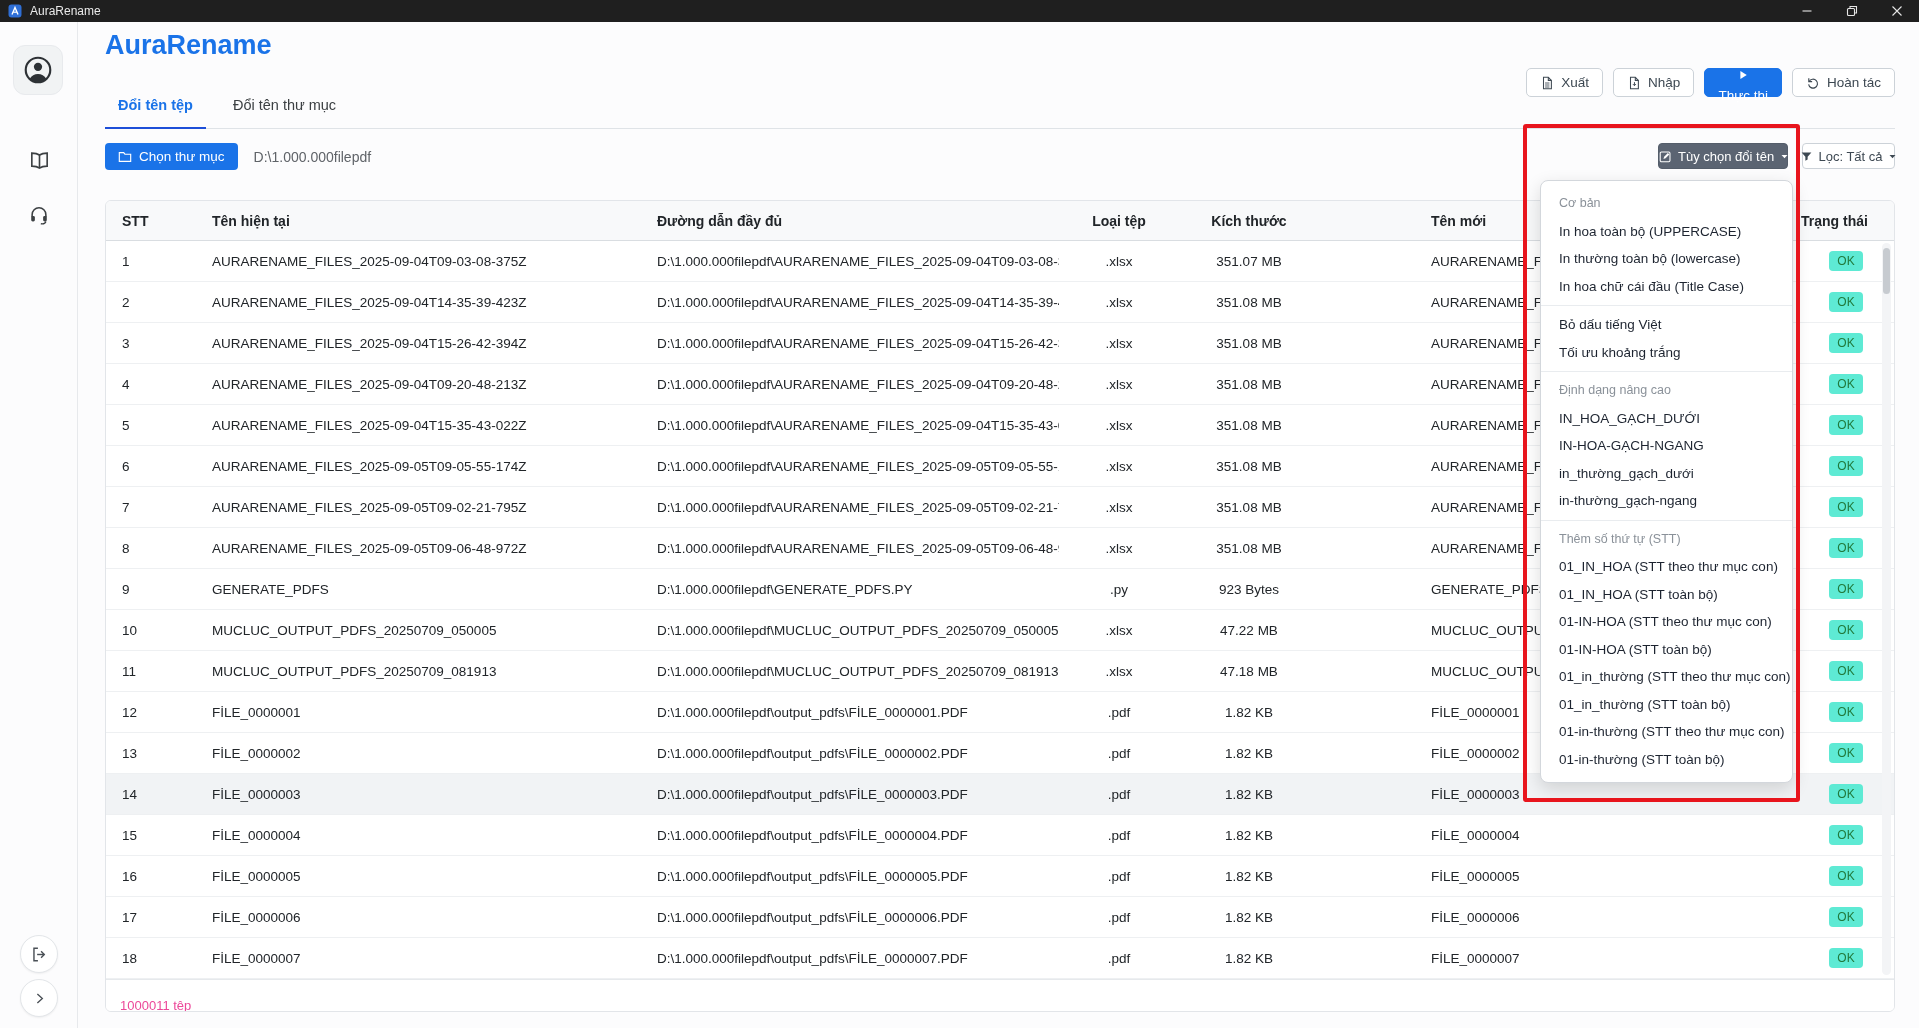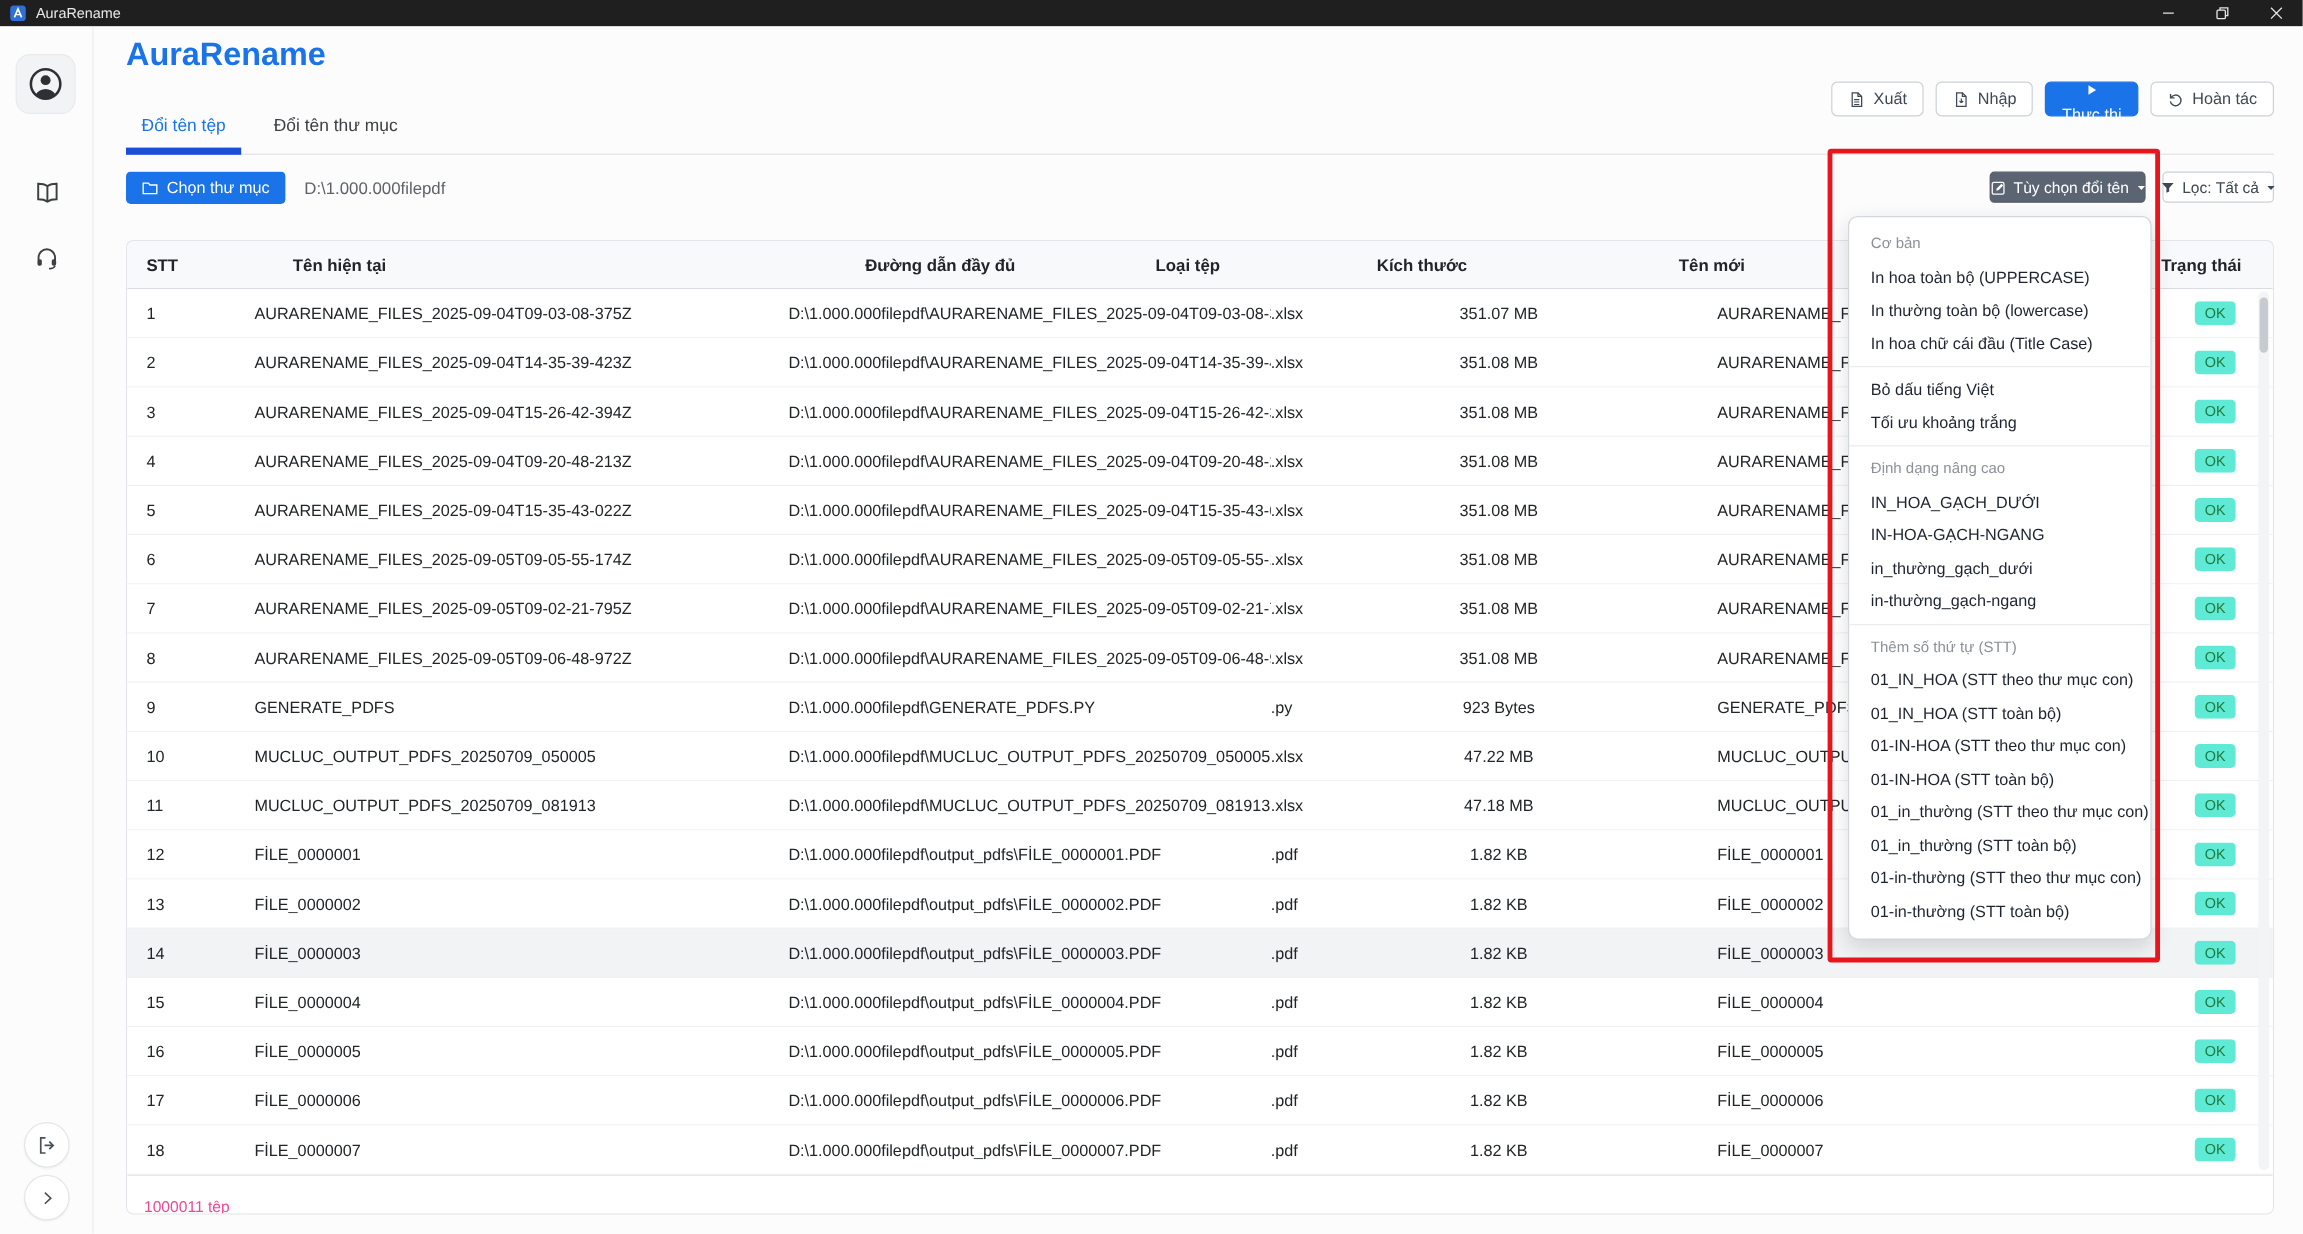--- a/index.html
+++ b/index.html
@@ -25,40 +25,40 @@
   .main { position:absolute; left:78px; top:22px; width:1841px; height:1006px; background:#fcfcfd; }
   .page-title { position:absolute; left:27px; top:8px; font-size:27px; font-weight:700; color:#1a73e8; }
 
   .actions { position:absolute; top:18px; right:24px; display:flex; gap:10px; }
   .btn { display:inline-flex; align-items:center; gap:7px; height:29px; padding:0 13px; border:1px solid #ccd2d8; border-radius:5px; background:#ffffff; color:#3d4852; font-size:13.5px; cursor:pointer; white-space:nowrap;margin-top:28px; }
   .btn.primary { background:#1a73e8; border-color:#1a73e8; color:#ffffff;flex-direction:column; }
   .btn .ico { display:inline-flex; }
 
   .tabs { position:absolute; left:27px; right:24px; top:68px; height:39px; border-bottom:1px solid #dfe3e7; display:flex; gap:14px; }
   .tab { padding:7px 13px 0 13px; font-size:14.5px; color:#3c4043; height:39px; cursor:pointer; }
-  .tab.active { color:#1a73e8; font-weight:400; border-bottom:6px solid #1d4ed8; }
+  .tab.active { color:#1a73e8; font-weight:700; border-bottom:2px solid #1d4ed8; }
 
   .folder-row { position:absolute; left:27px; top:121px; height:27px; display:flex; align-items:center; }
   .btn-sm { display:inline-flex; align-items:center; gap:7px; height:27px; padding:0 12px; border-radius:4px; font-size:13.5px; cursor:pointer; border:1px solid transparent; }
   .choose-folder { background:#1a73e8; color:#fff; }
   .folder-path { margin-left:16px; font-size:14px; color:#5f6368; }
 
   .rename-options-btn { position:absolute; left:1580px; top:121px; width:130px; height:26px; background:#5b6472; border:1px solid #545d6a; border-radius:4px; color:#fff; font-size:13px; display:flex; align-items:center; gap:6px; cursor:pointer; white-space:nowrap; }
   .filter-btn { position:absolute; left:1724px; top:121px; width:93px; height:26px; background:#fff; border:1px solid #ccd2d8; border-radius:4px; color:#3d4852; font-size:13px; display:flex; align-items:center; justify-content:center; gap:5px; cursor:pointer; white-space:nowrap; }
 
   
   .tablebox { position:absolute; left:27px; top:178px; width:1790px; height:812px; background:#ffffff; border:1px solid #e2e5e9; border-radius:6px; display:flex; flex-direction:column; overflow:hidden; }
-  .thead { display:flex; height:40px; background:#f8f9fa; border-bottom:1px solid #d9dde1; align-items:center; font-weight:700; font-size:14px; color:#212529; flex:none;gap:32px; }
+  .thead { display:flex; height:40px; background:#f8f9fa; border-bottom:1px solid #d9dde1; align-items:center; font-weight:700; font-size:14px; color:#212529; flex:none; }
   .trow { display:flex; height:41px; align-items:center; font-size:13.5px; color:#212529; border-bottom:1px solid #eef0f2; flex:none; background:#fff; }
   .trow.hl { background:#f1f3f5; }
   .c { overflow:hidden; white-space:nowrap; }
   .col-stt { width:90px; padding-left:16px; flex:none; }
   .col-name { width:445px; padding-left:16px; flex:none; }
   .col-path { flex:1; padding-left:16px; }
-  .col-type { width:120px; flex:none; }
+  .col-type { width:120px; text-align:center; flex:none; }
   .col-size { width:140px; text-align:center; flex:none; }
   .col-new { width:470px; padding-left:112px; flex:none; }
   .col-status { width:105px; padding-left:12px; flex:none; }
   .badge-ok { display:inline-block; min-width:34px; text-align:center; padding:3px 8px; border-radius:4px; background:#5eead4; color:#217a3c; font-size:12px; font-weight:400; margin-left:28px; }
   .thead .col-status { padding-left:12px; }
   .tfoot { margin-top:auto; flex:none; height:34px; border-top:1px solid #e6e9ec; display:flex; align-items:flex-end; padding-left:14px; font-size:13px; color:#ec4899; background:#fff; }
 
   .vscroll { position:absolute; right:3px; top:42px; bottom:36px; width:9px; border-radius:5px; background:#f3f4f6; }
   .vthumb { position:absolute; left:1px; top:5px; width:7px; height:46px; border-radius:4px; background:#c7cbd0; }
 

